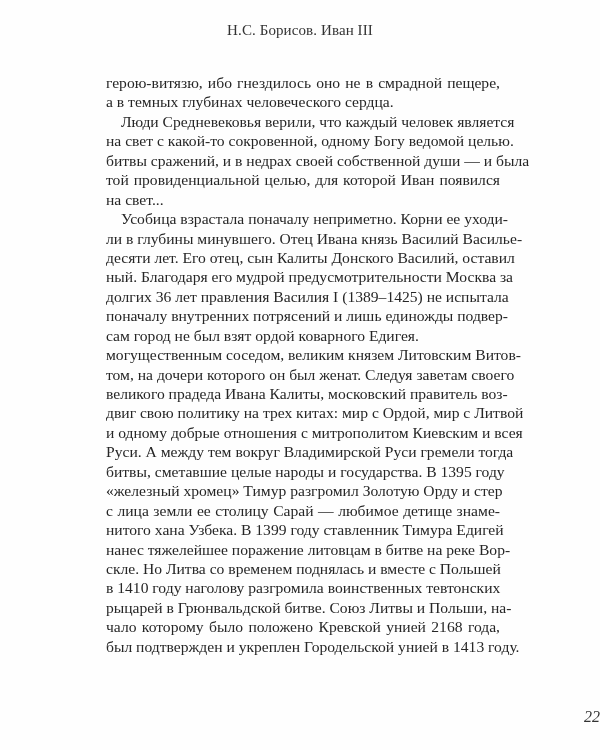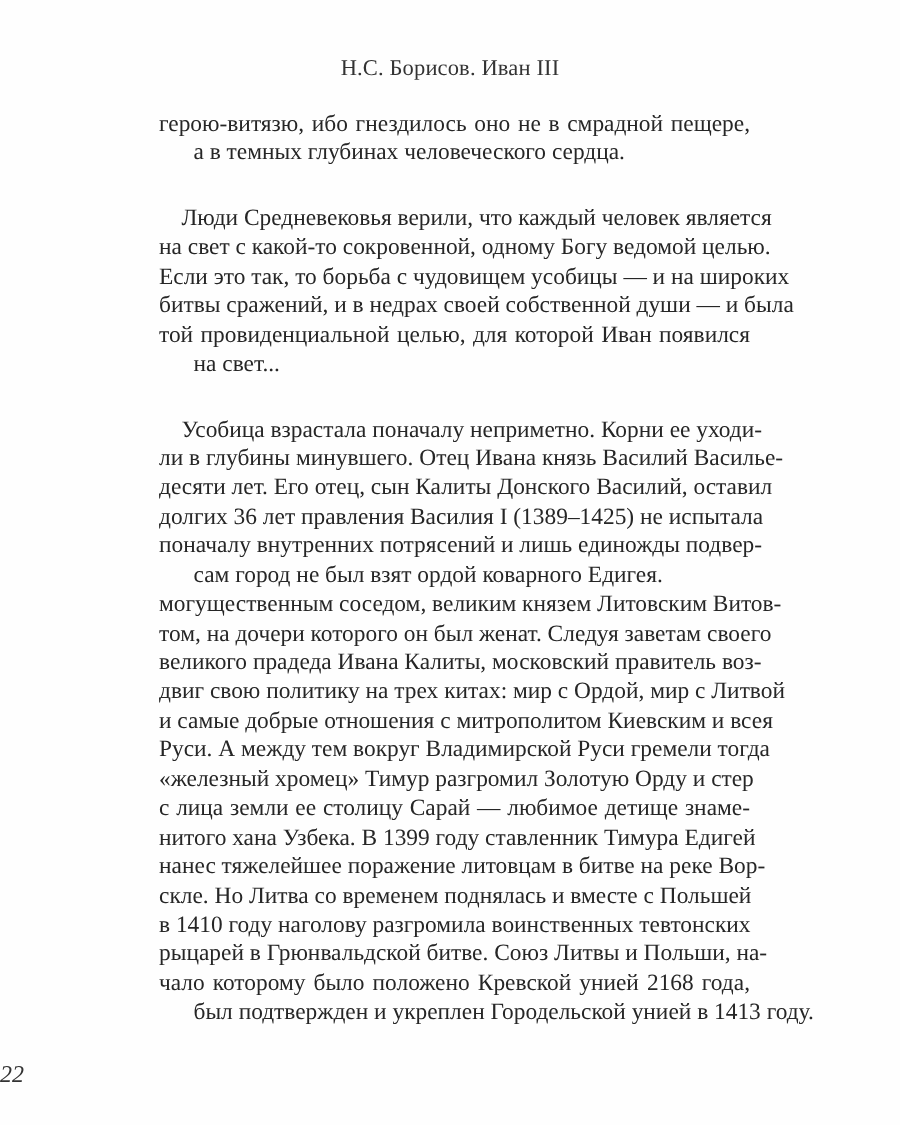--- a/index.html
+++ b/index.html
@@ -16,21 +16,21 @@
     color: #2a2a2a;
   }
   .page {
     position: absolute;
     left: 0; top: 0;
     width: 600px; height: 750px;
     background: #fefefe;
   }
   .running-head {
     position: absolute;
-    top: 38px;
+    top: 22px;
     left: 0;
     width: 600px;
     text-align: center;
     font-size: 15px;
     color: #333;
     letter-spacing: 0.1px;
   }
   .body-text {
     position: absolute;
     top: 73px;
@@ -43,71 +43,70 @@
   .line {
     display: block;
     white-space: nowrap;
     text-align: justify;
     text-align-last: justify;
     height: 19.45px;
     overflow: visible;
   }
   .line.last {
     text-align-last: left;
-    margin-left: 23px;
   }
   .line.indent {
     padding-left: 15px;
-    margin-top: 24px;
   }
   .folio {
     position: absolute;
     top: 708px;
     left: 0;
     width: 600px;
-    text-align: left;
+    text-align: right;
     font-size: 16px;
     font-style: italic;
     color: #333;
   }
 </style>
 </head>
 <body>
 
 <div class="page">
   <div class="running-head">Н.С. Борисов. Иван III</div>
 
   <div class="body-text" id="body-text">
       <div>
         <span class="line">герою-витязю, ибо гнездилось оно не в смрадной пещере,</span>
         <span class="line last">а в темных глубинах человеческого сердца.</span>
       </div>
       <div>
         <span class="line indent">Люди Средневековья верили, что каждый человек является</span>
         <span class="line">на свет с какой-то сокровенной, одному Богу ведомой целью.</span>
-        <span class="line">Если это так, то борьба с чудовищем усобицы — и на широких</span>
         <span class="line">битвы сражений, и в недрах своей собственной души — и была</span>
         <span class="line">той провиденциальной целью, для которой Иван появился</span>
         <span class="line last">на свет...</span>
       </div>
       <div>
         <span class="line indent">Усобица взрастала поначалу неприметно. Корни ее уходи-</span>
         <span class="line">ли в глубины минувшего. Отец Ивана князь Василий Василье-</span>
         <span class="line">десяти лет. Его отец, сын Калиты Донского Василий, оставил</span>
+        <span class="line">ный. Благодаря его мудрой предусмотрительности Москва за</span>
         <span class="line">долгих 36 лет правления Василия I (1389–1425) не испытала</span>
         <span class="line">поначалу внутренних потрясений и лишь единожды подвер-</span>
         <span class="line last">сам город не был взят ордой коварного Едигея.</span>
       </div>
       <div>
         <span class="line">могущественным соседом, великим князем Литовским Витов-</span>
         <span class="line">том, на дочери которого он был женат. Следуя заветам своего</span>
         <span class="line">великого прадеда Ивана Калиты, московский правитель воз-</span>
         <span class="line">двиг свою политику на трех китах: мир с Ордой, мир с Литвой</span>
-        <span class="line">и самые добрые отношения с митрополитом Киевским и всея</span>
+        <span class="line">и одному добрые отношения с митрополитом Киевским и всея</span>
         <span class="line">Руси. А между тем вокруг Владимирской Руси гремели тогда</span>
+        <span class="line">битвы, сметавшие целые народы и государства. В 1395 году</span>
         <span class="line">«железный хромец» Тимур разгромил Золотую Орду и стер</span>
         <span class="line">с лица земли ее столицу Сарай — любимое детище знаме-</span>
         <span class="line">нитого хана Узбека. В 1399 году ставленник Тимура Едигей</span>
         <span class="line">нанес тяжелейшее поражение литовцам в битве на реке Вор-</span>
         <span class="line">скле. Но Литва со временем поднялась и вместе с Польшей</span>
         <span class="line">в 1410 году наголову разгромила воинственных тевтонских</span>
         <span class="line">рыцарей в Грюнвальдской битве. Союз Литвы и Польши, на-</span>
         <span class="line">чало которому было положено Кревской унией 2168 года,</span>
         <span class="line last">был подтвержден и укреплен Городельской унией в 1413 году.</span>
       </div>

